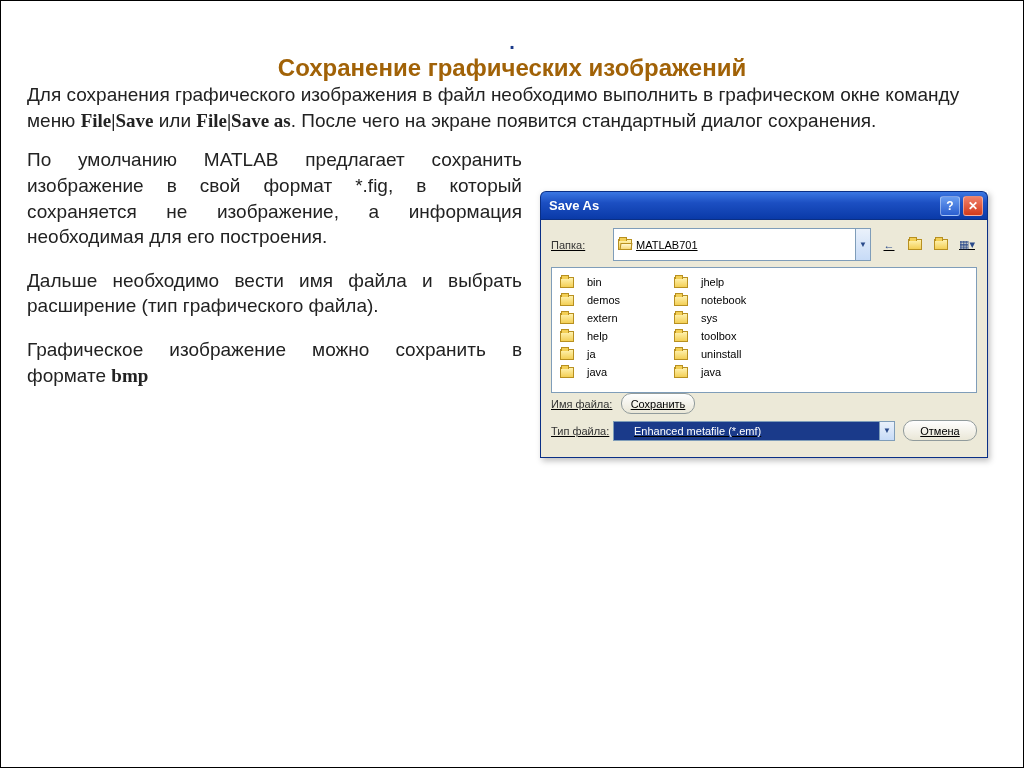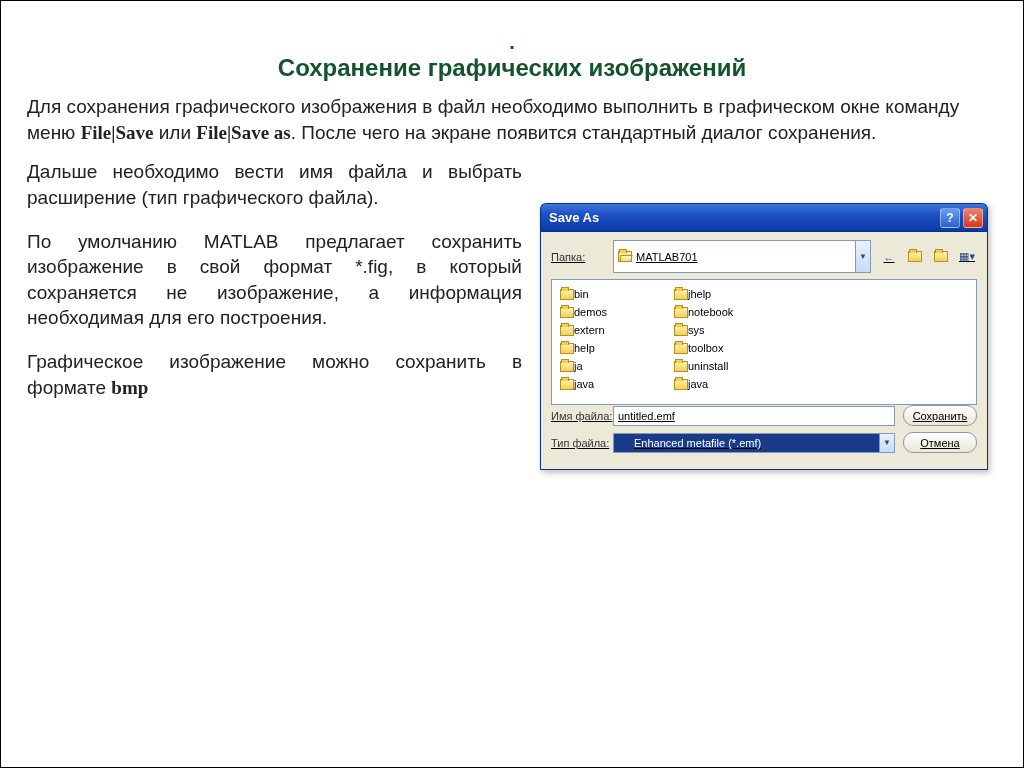--- a/index.html
+++ b/index.html
@@ -15,24 +15,23 @@
       padding: 30px 20px;
     }
     .dot {
       text-align: center;
       color: #1a3a8a;
       font-size: 20px;
       font-weight: bold;
     }
     .title {
       text-align: center;
-      color: #14532d;
+      color: #a16207;
       font-size: 24px;
       font-weight: bold;
-      margin-bottom: 12px;
     }
     .intro {
       font-size: 19px;
       color: #222;
       line-height: 1.35;
       padding: 0 6px 14px 6px;
     }
     .two-col {
       display: flex;
       gap: 18px;
@@ -117,21 +116,21 @@
     .nav-btn {
       width: 20px; height: 20px; display: flex; align-items: center; justify-content: center;
       color: #2a4a8a; border-radius: 3px;
     }
     .list-area {
       background: #fff; border: 1px solid #7f9db9;
       height: 126px; padding: 6px 8px;
       display: flex; flex-direction: column; flex-wrap: wrap; align-content: flex-start;
       gap: 2px 30px;
     }
-    .f-item { display: flex; align-items: center; gap: 0; width: 84px; height: 16px; color: #000; }
+    .f-item { display: flex; align-items: center; gap: 13px; width: 84px; height: 16px; color: #000; }
     .bottom { }
     .bottom .row { align-items: center; }
     .input {
       flex: 1; height: 20px; background: #fff; border: 1px solid #7f9db9;
       padding: 0 4px; display: flex; align-items: center; color: #000;
     }
     .type-combo {
       flex: 1; height: 20px; background: #1a3a8a; color: #fff;
       border: 1px solid #7f9db9; padding: 0 14px 0 20px; position: relative;
       display: flex; align-items: center;
@@ -158,22 +157,22 @@
 <div class="page">
   <div class="dot">.</div>
   <div class="title">Сохранение графических изображений</div>
 
   <div class="intro">
     <span>Для сохранения графического изображения в файл необходимо выполнить в графическом окне команду меню </span><b>File|Save</b><span> или </span><b>File|Save as</b><span>. После чего на экране появится стандартный диалог сохранения.</span>
   </div>
 
   <div class="two-col">
     <div class="text-col">
+      <p>По умолчанию MATLAB предлагает сохранить изображение в свой формат *.fig, в который сохраняется не изображение, а информация необходимая для его построения.</p>
       <p>Дальше необходимо вести имя файла и выбрать расширение (тип графического файла).</p>
-      <p>По умолчанию MATLAB предлагает сохранить изображение в свой формат *.fig, в который сохраняется не изображение, а информация необходимая для его построения.</p>
       <p>
         <span>Графическое изображение можно сохранить в формате </span><b>bmp</b>
       </p>
     </div>
 
     <div class="side">
       <div class="dialog">
         <div class="titlebar">
           <span>Save As</span>
           <span class="spacer"></span>
@@ -247,23 +246,20 @@
               </div>
             <div class="f-item">
                 <span class="folder-ico"></span>
                 <span>java</span>
               </div>
           </div>
 
           <div class="bottom">
             <div class="row">
               <div class="lbl"><span>Имя файла:</span></div>
-              <div class="input">
-                  <span>untitled.emf</span>
-                </div>
               <div class="btn">
                   <span>Сохранить</span>
                 </div>
             </div>
             <div class="row">
               <div class="lbl"><span>Тип файла:</span></div>
               <div class="type-combo">
                 <span>Enhanced metafile (*.emf)</span>
                 <span class="arrow">▼</span>
               </div>

